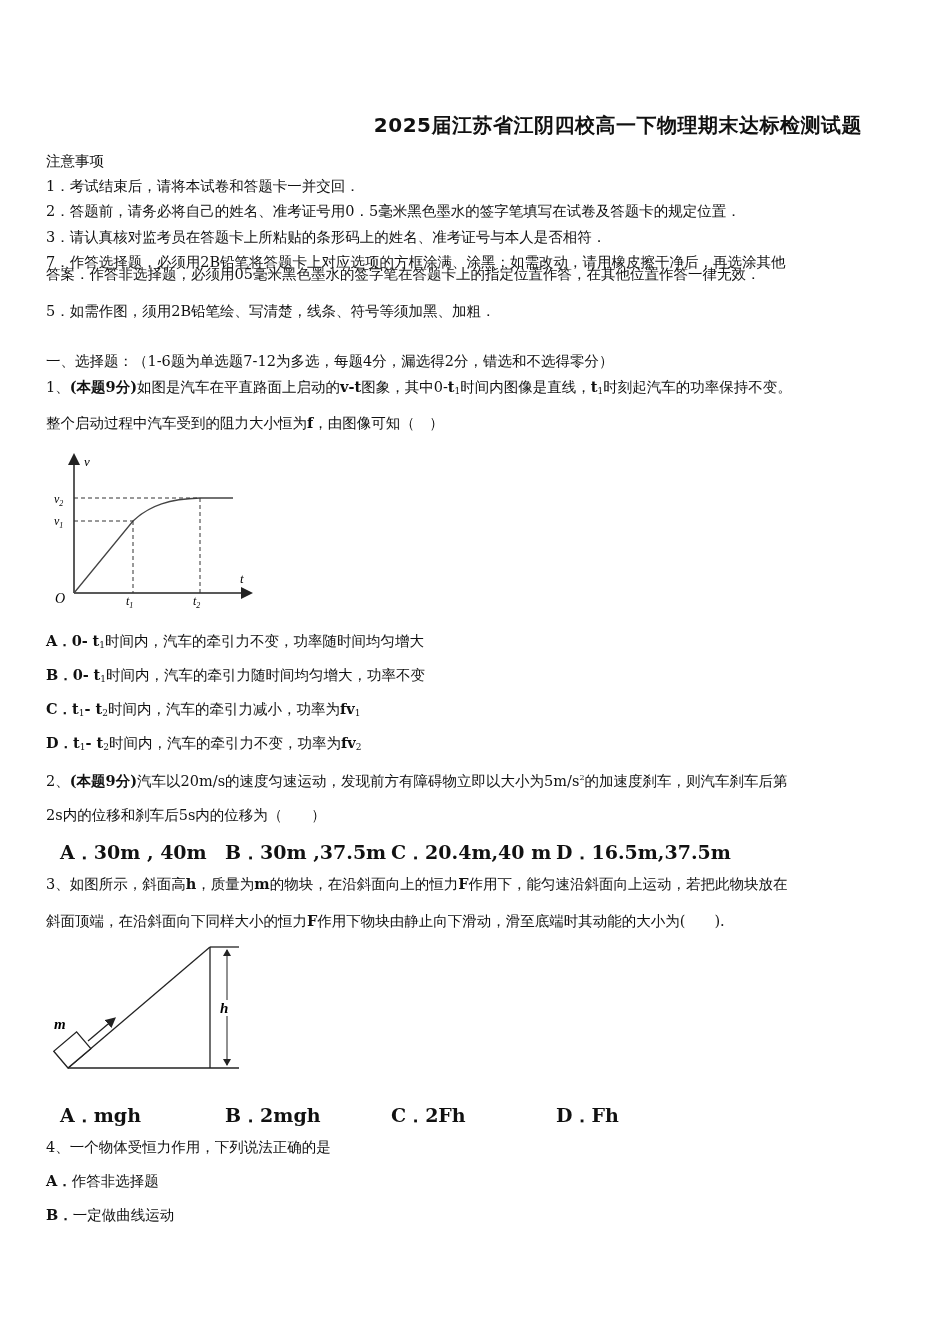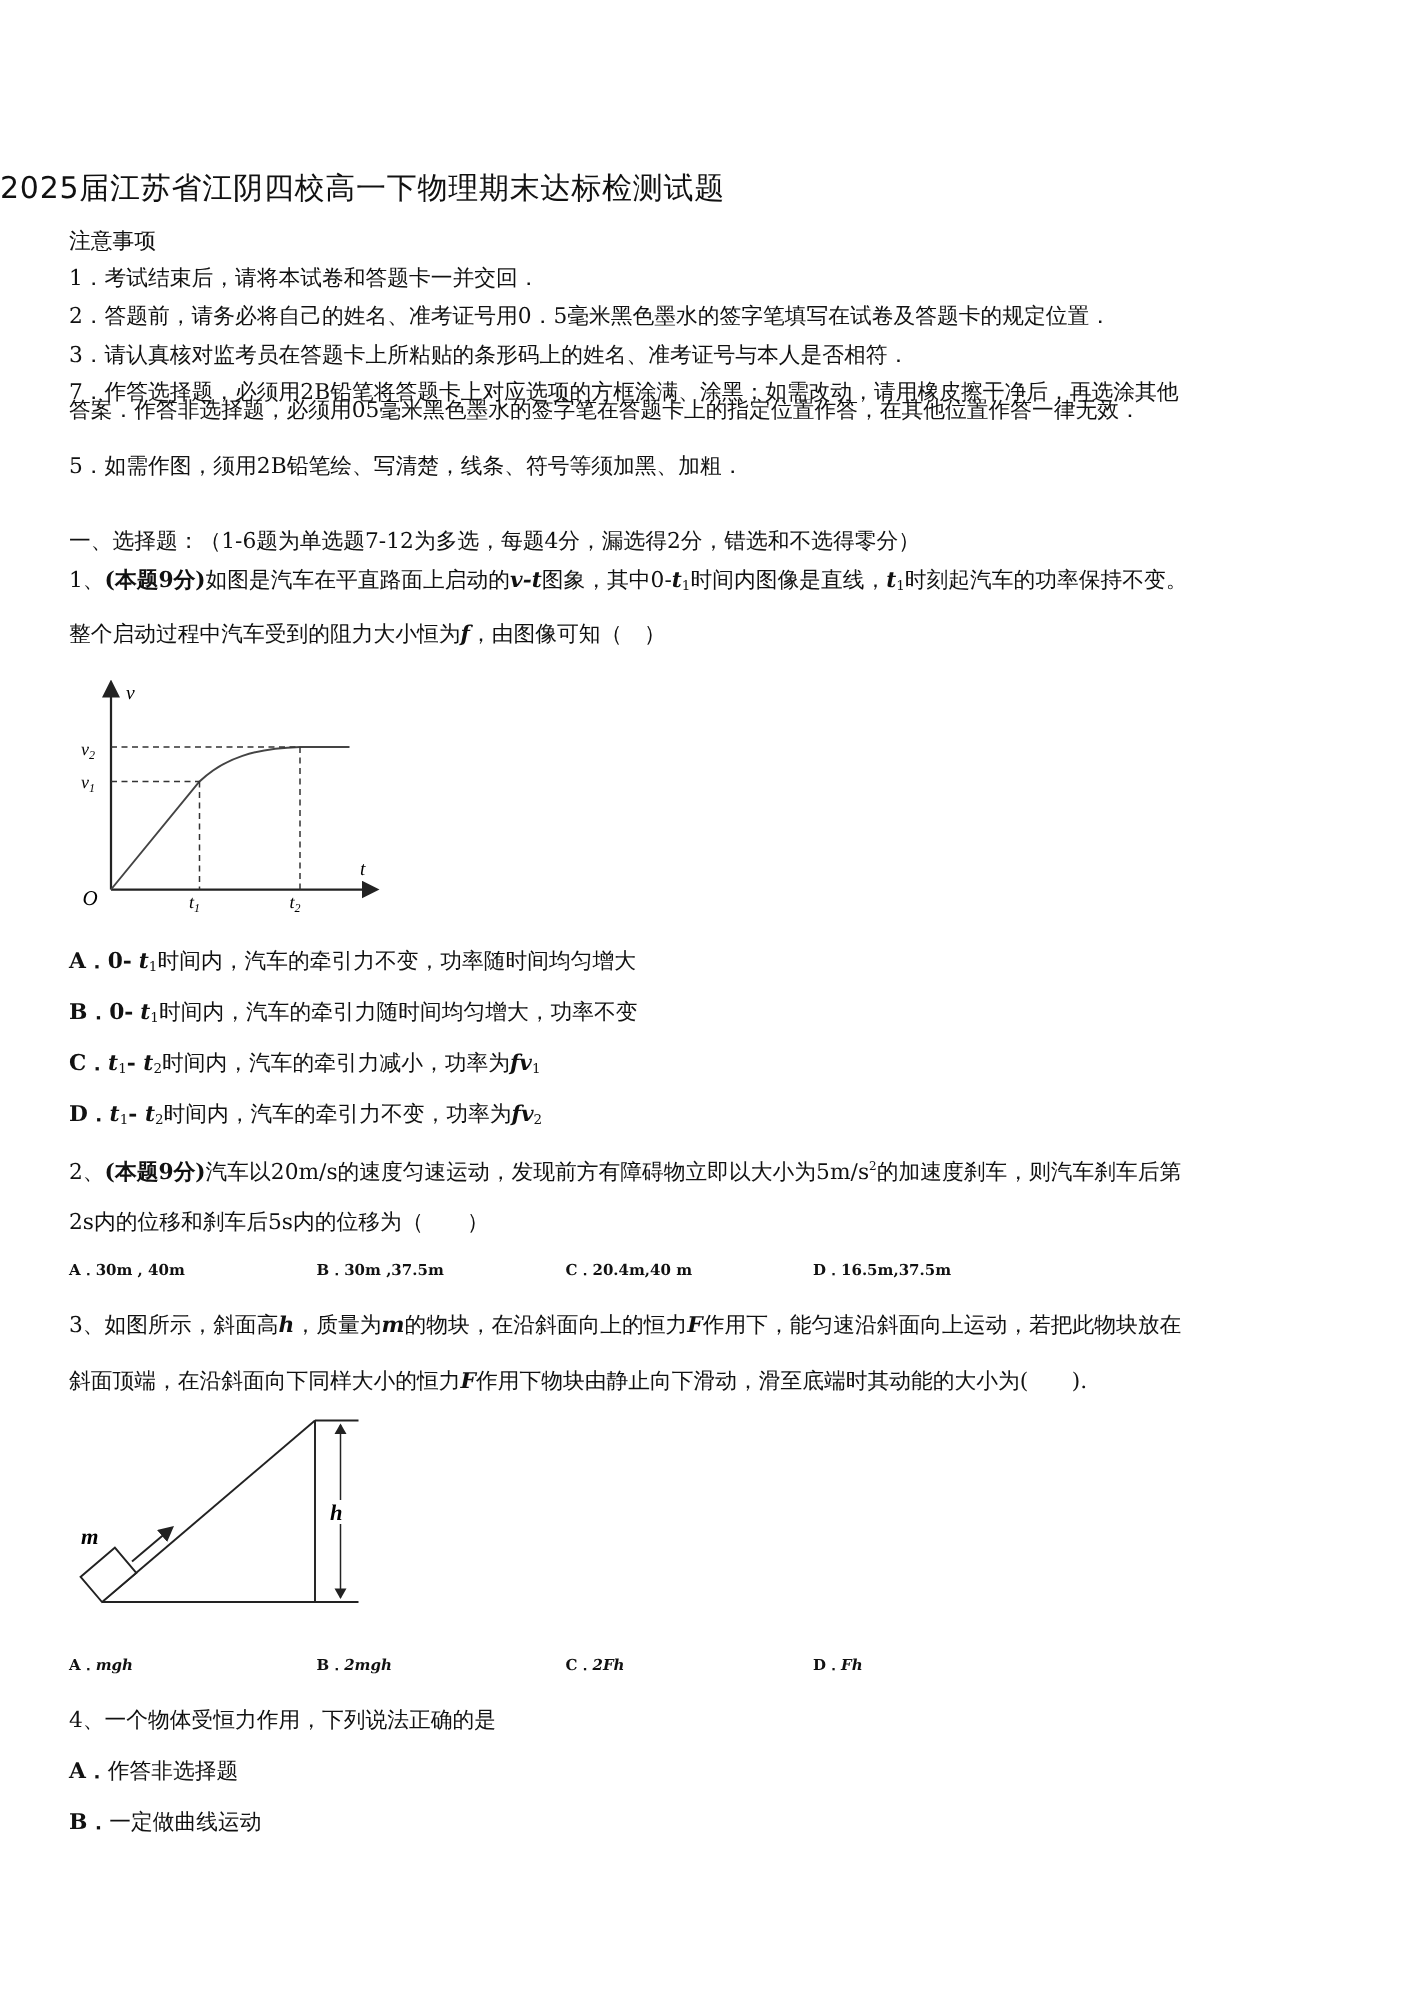--- a/index.html
+++ b/index.html
@@ -1,25 +1,25 @@
 <!DOCTYPE html>
 <html><head>
 <meta charset="utf-8">
 <style>
   html, body { margin: 0; padding: 0; background: #ffffff; }
   body { width: 950px; height: 1344px; position: relative; overflow: hidden;
          font-family: "DejaVu Serif", "Liberation Serif", serif; color: #111; }
-  .title { position: absolute; left: 0; width: 862px; top: 112px; text-align: left;
-           font-family: "DejaVu Sans", "Liberation Sans", sans-serif; font-weight: normal; font-size: 20px; letter-spacing: 0.5px; }
+  .title { position: absolute; left: 0; width: 862px; top: 112px; text-align: right;
+           font-family: "DejaVu Sans", "Liberation Sans", sans-serif; font-weight: bold; font-size: 20px; letter-spacing: 0.5px; }
   .line { position: absolute; left: 46px; font-size: 14.5px; white-space: nowrap; line-height: 20px; }
   .b { font-weight: bold; }
-  .i { font-style: italic; }
+  .i { }
   sub { font-size: 9px; vertical-align: -2px; }
   sup { font-size: 8px; }
-  .opts { position: absolute; left: 46px; font-size: 10px; white-space: nowrap; }
+  .opts { position: absolute; left: 60px; font-size: 19px; white-space: nowrap; }
   .opt { position: absolute; top: 0; }
   svg text { font-family: "Liberation Serif", "DejaVu Serif", serif; }
 </style>
 </head>
 <body>
 
 <div class="title">2025届江苏省江阴四校高一下物理期末达标检测试题</div>
 
 <div class="line" style="top:151px">注意事项</div>
 <div class="line" style="top:176px">1．考试结束后，请将本试卷和答题卡一并交回．</div>

